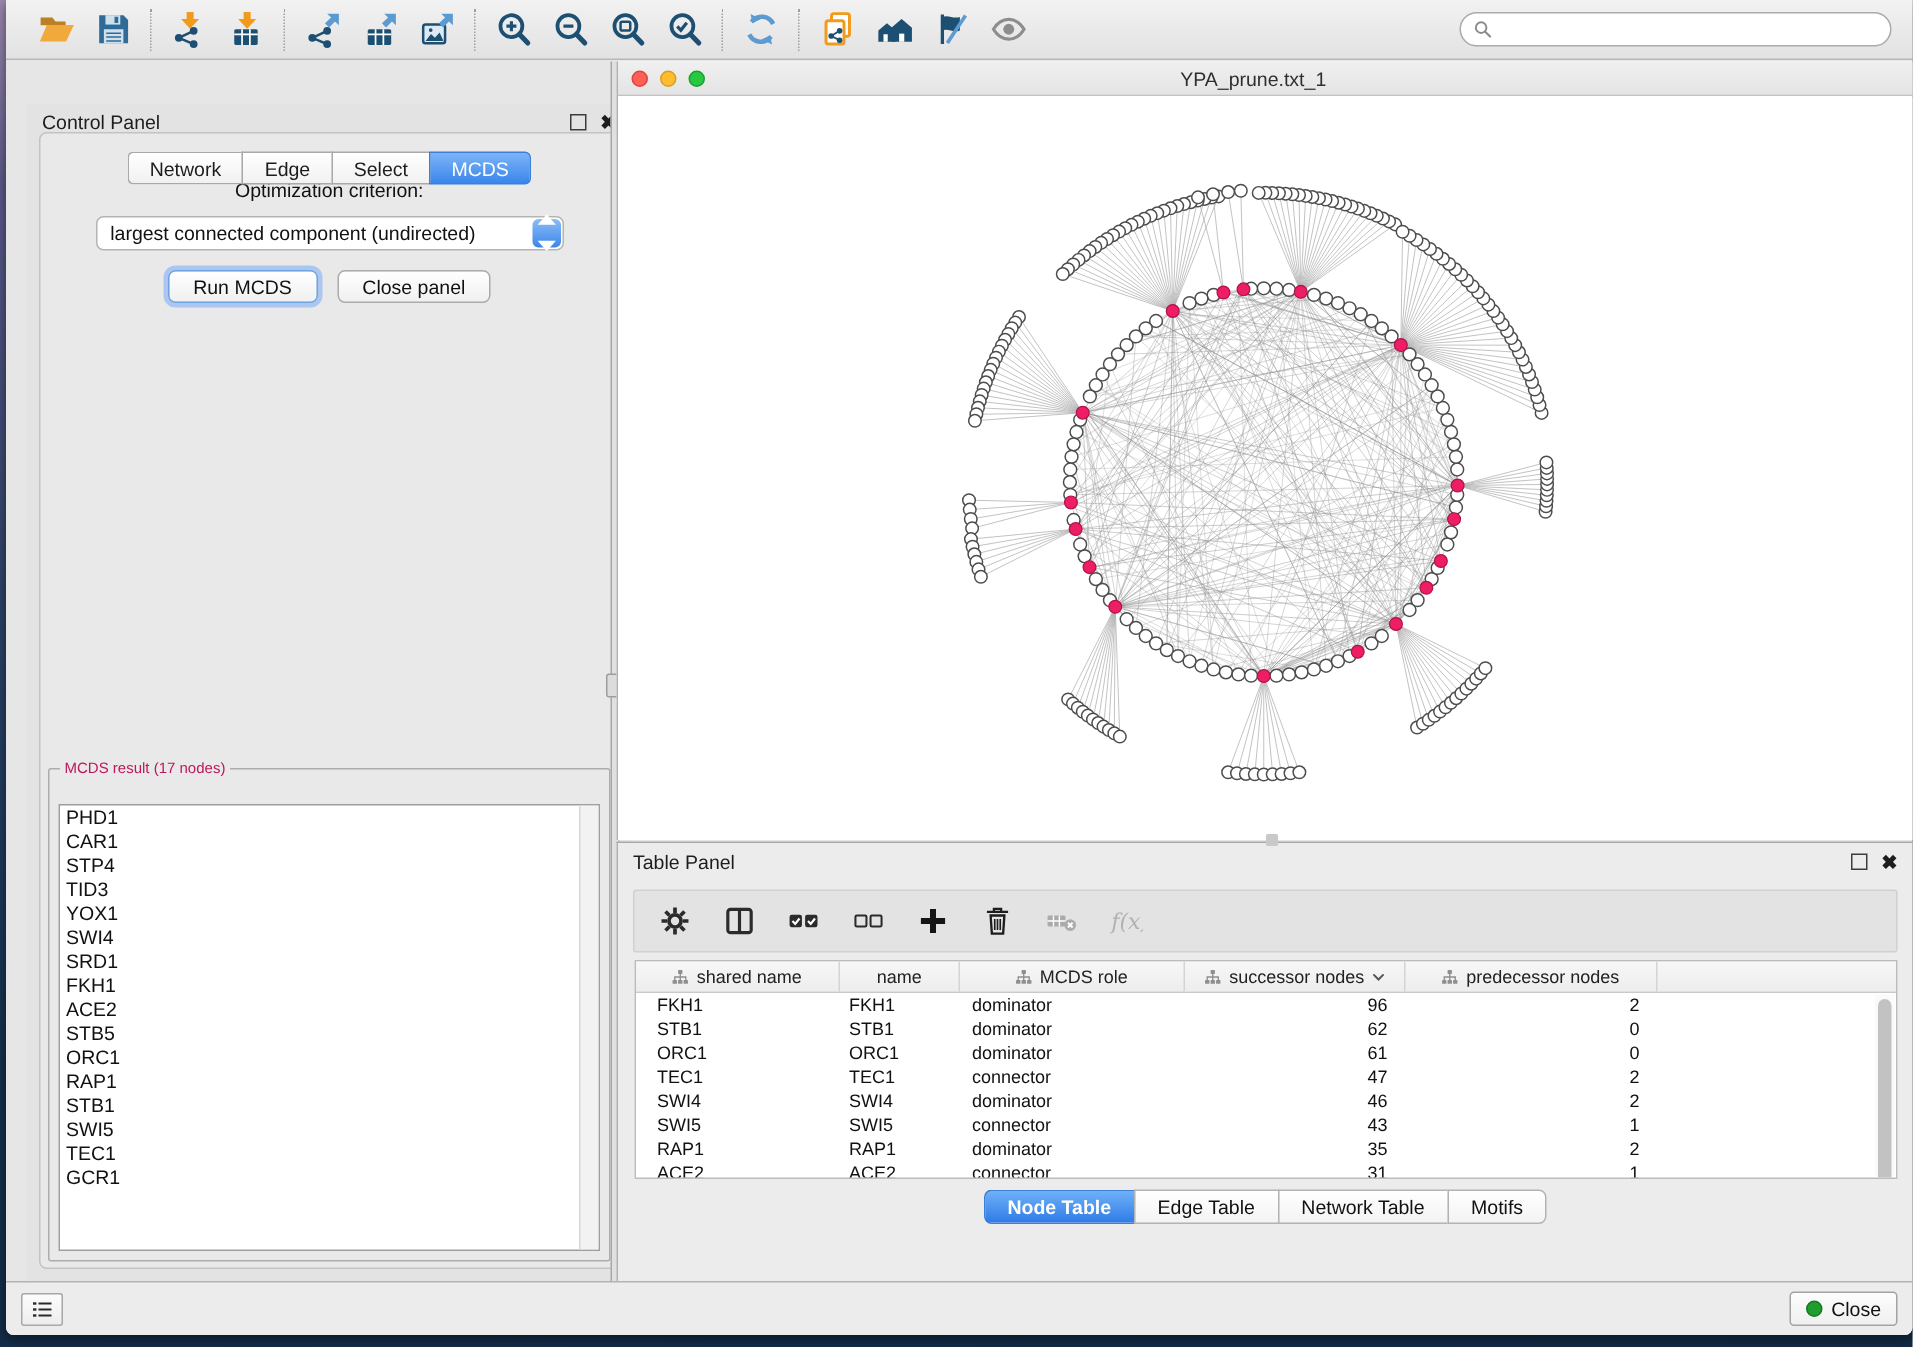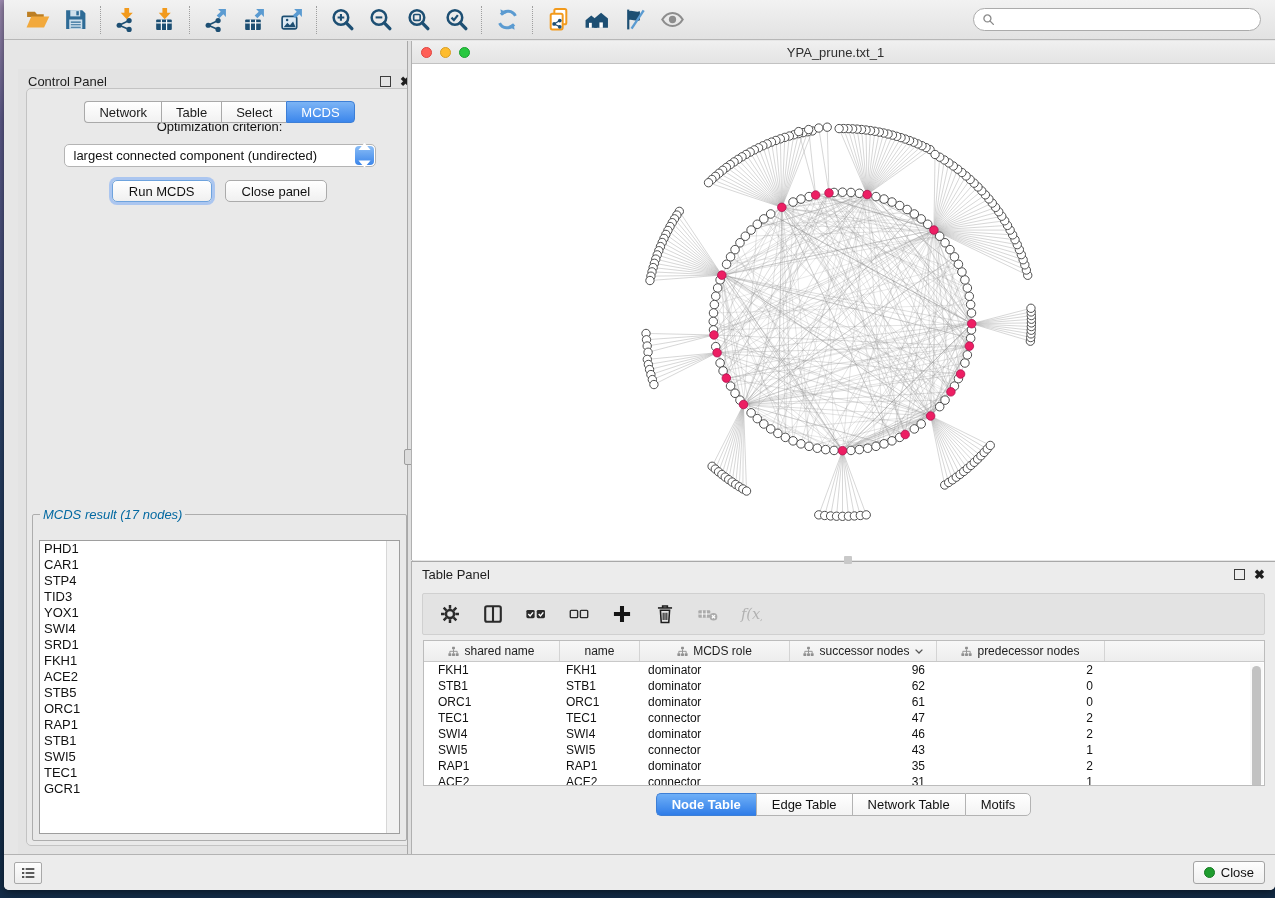--- a/index.html
+++ b/index.html
@@ -63,21 +63,21 @@
   .mac-btn {
     height:22px; padding:0 16px; background:linear-gradient(#ffffff,#f0f0f0);
     border:1px solid #ababab; border-radius:5px; font-size:13px; color:#111;
     display:flex; align-items:center;
   }
   .mac-btn.focused { border-color:#6ea3dd; box-shadow:0 0 0 3px rgba(120,170,245,.55); }
   #mcds-result {
     position:absolute; left:5px; right:5px; top:418px; bottom:4px;
     border:1px solid #adadad; border-radius:2px; padding:4px 4px 4px 4px; background:transparent;
   }
-  #mcds-result legend { font-size:13px; color:#0369a1; padding:0 3px; margin-left:3px;font-style:italic; }
+  #mcds-result legend { font-size:10px; color:#be185d; padding:0 3px; margin-left:3px; }
   #mcds-list { position:absolute; left:6px; right:6px; top:18px; bottom:6px; background:#fff; border:1px solid #9e9e9e; overflow:hidden; }
   #mcds-scroll { position:absolute; right:0; top:0; bottom:0; width:13px; background:#f2f2f2; border-left:1px solid #d7d7d7; }
   .mcds-item { font-size:13px; color:#111; line-height:16px; padding-left:4px; }
   
   #v-divider { position:absolute; left:403px; top:41px; width:4px; bottom:36px; background:#e0e0e0; border-left:1px solid #a8a8a8; }
   #v-grip { position:absolute; left:-4px; top:408px; width:9px; height:16px; background:#dcdcdc; border:1px solid #9d9d9d; border-radius:2px; }
   
   #net-window { position:absolute; left:407px; top:41px; right:0; height:519px; background:#fff; border-left:1px solid #b0b0b0; }
   #net-titlebar {
     height:23px; background:linear-gradient(#f0f0f0,#e4e4e4); border-bottom:1px solid #c2c2c2;
@@ -299,21 +299,21 @@
 
   <div id="control-panel">
     <div class="panel-head">
       <span>Control Panel</span>
       <span class="spacer"></span>
       <span class="wbtn"></span>
       <span class="xbtn">✖</span>
     </div>
     <div id="cp-tabs">
         <div class="cp-tab">Network</div>
-        <div class="cp-tab">Table</div>
+        <div class="cp-tab">Edge</div>
         <div class="cp-tab">Select</div>
         <div class="cp-tab active">MCDS</div>
       </div>
     <div id="cp-body">
       <div id="opt-label">Optimization criterion:</div>
       <div id="opt-select">
         <span>largest connected component (undirected)</span>
         <span id="opt-stepper">
           <svg viewBox="0 0 10 16">
               <path d="M5 1.5L8.2 5.2H1.8z" fill="#fff"></path>

